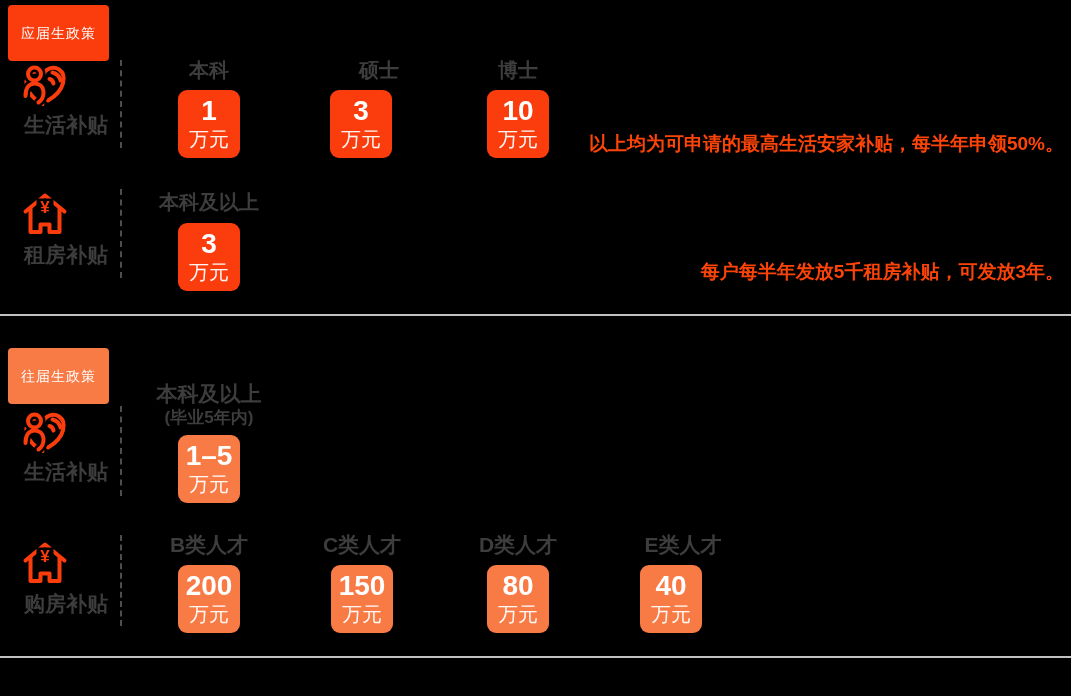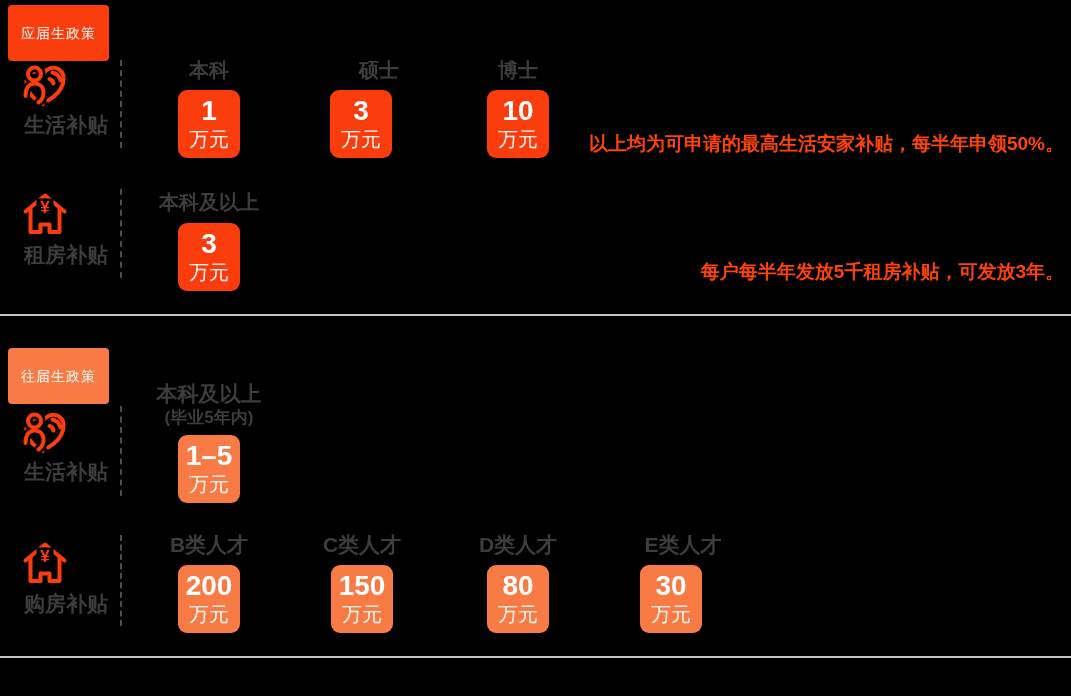--- a/index.html
+++ b/index.html
@@ -148,20 +148,20 @@
     </div>
 
     <div class="col-label" style="left:518px;top:531px;font-size:21px;">D类人才</div>
     <div class="tile orange" style="left:518px;top:565px;">
       <div class="val">80</div>
       <div class="unit">万元</div>
     </div>
 
     <div class="col-label" style="left:671px;top:531px;font-size:21px;margin-left:12px;">E类人才</div>
     <div class="tile orange" style="left:671px;top:565px;">
-      <div class="val">30</div>
+      <div class="val">40</div>
       <div class="unit">万元</div>
     </div>
   </div>
 
   <div class="divider" style="top:656px;"></div>
 
 </div>
 
 </body></html>

